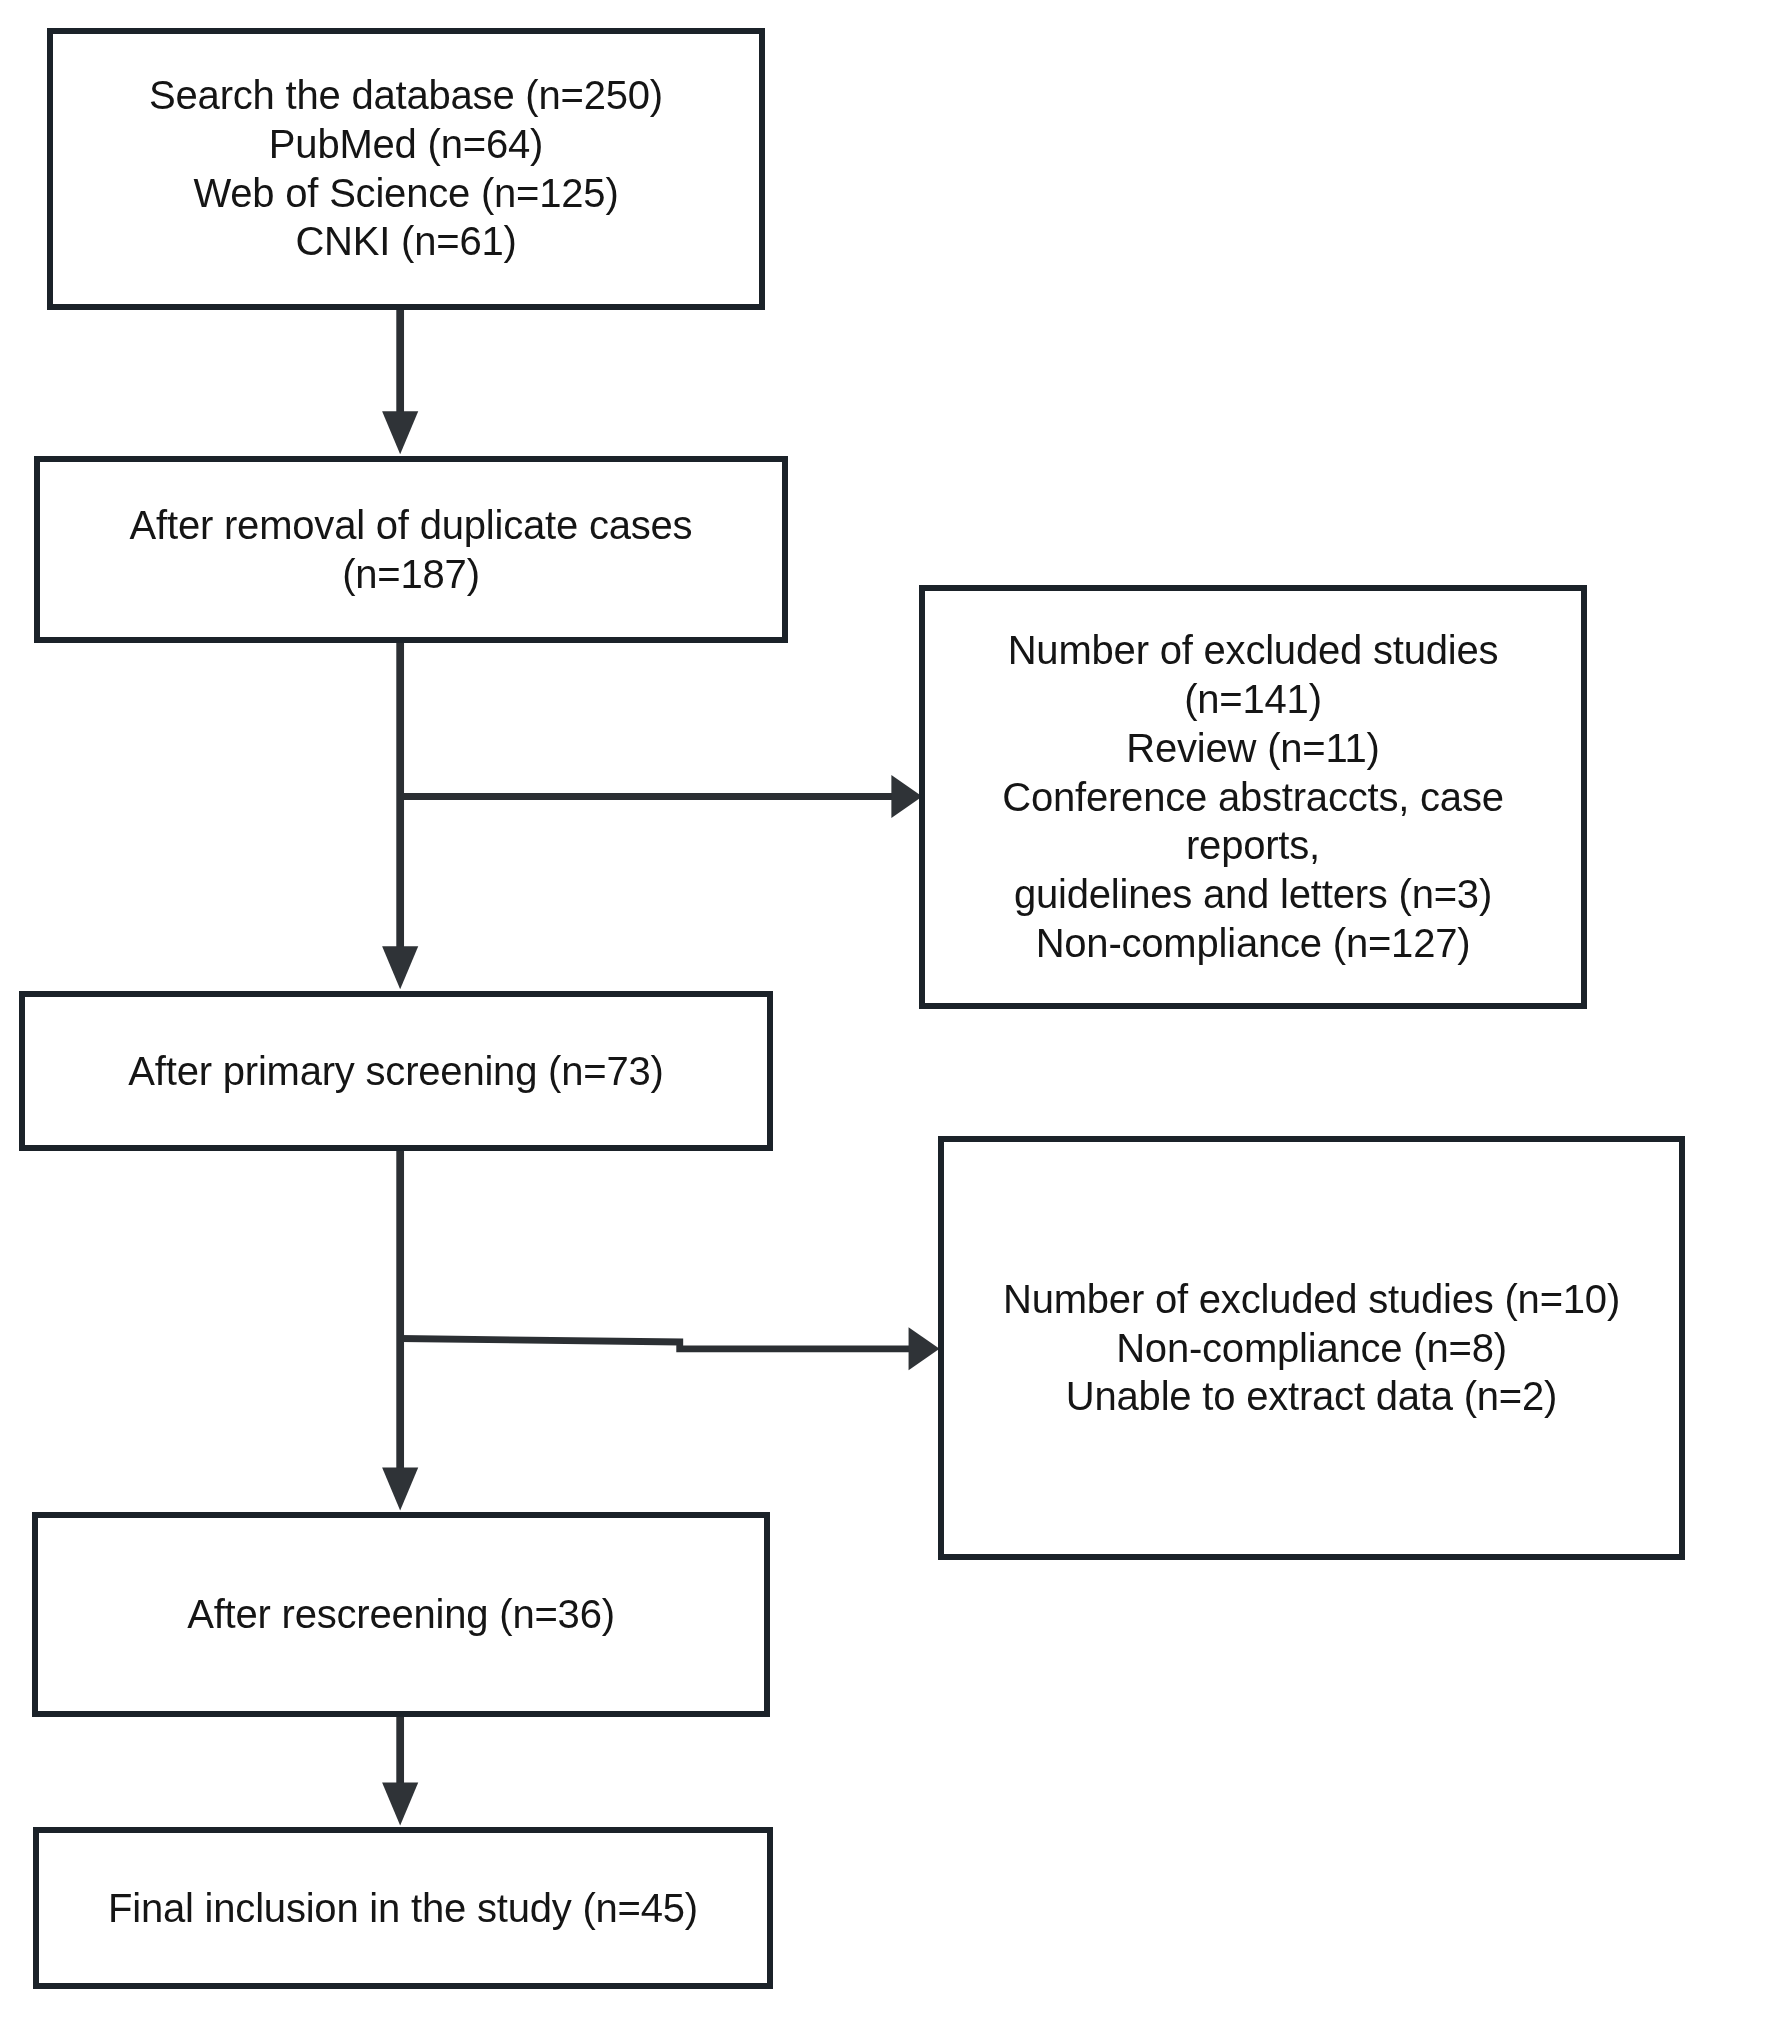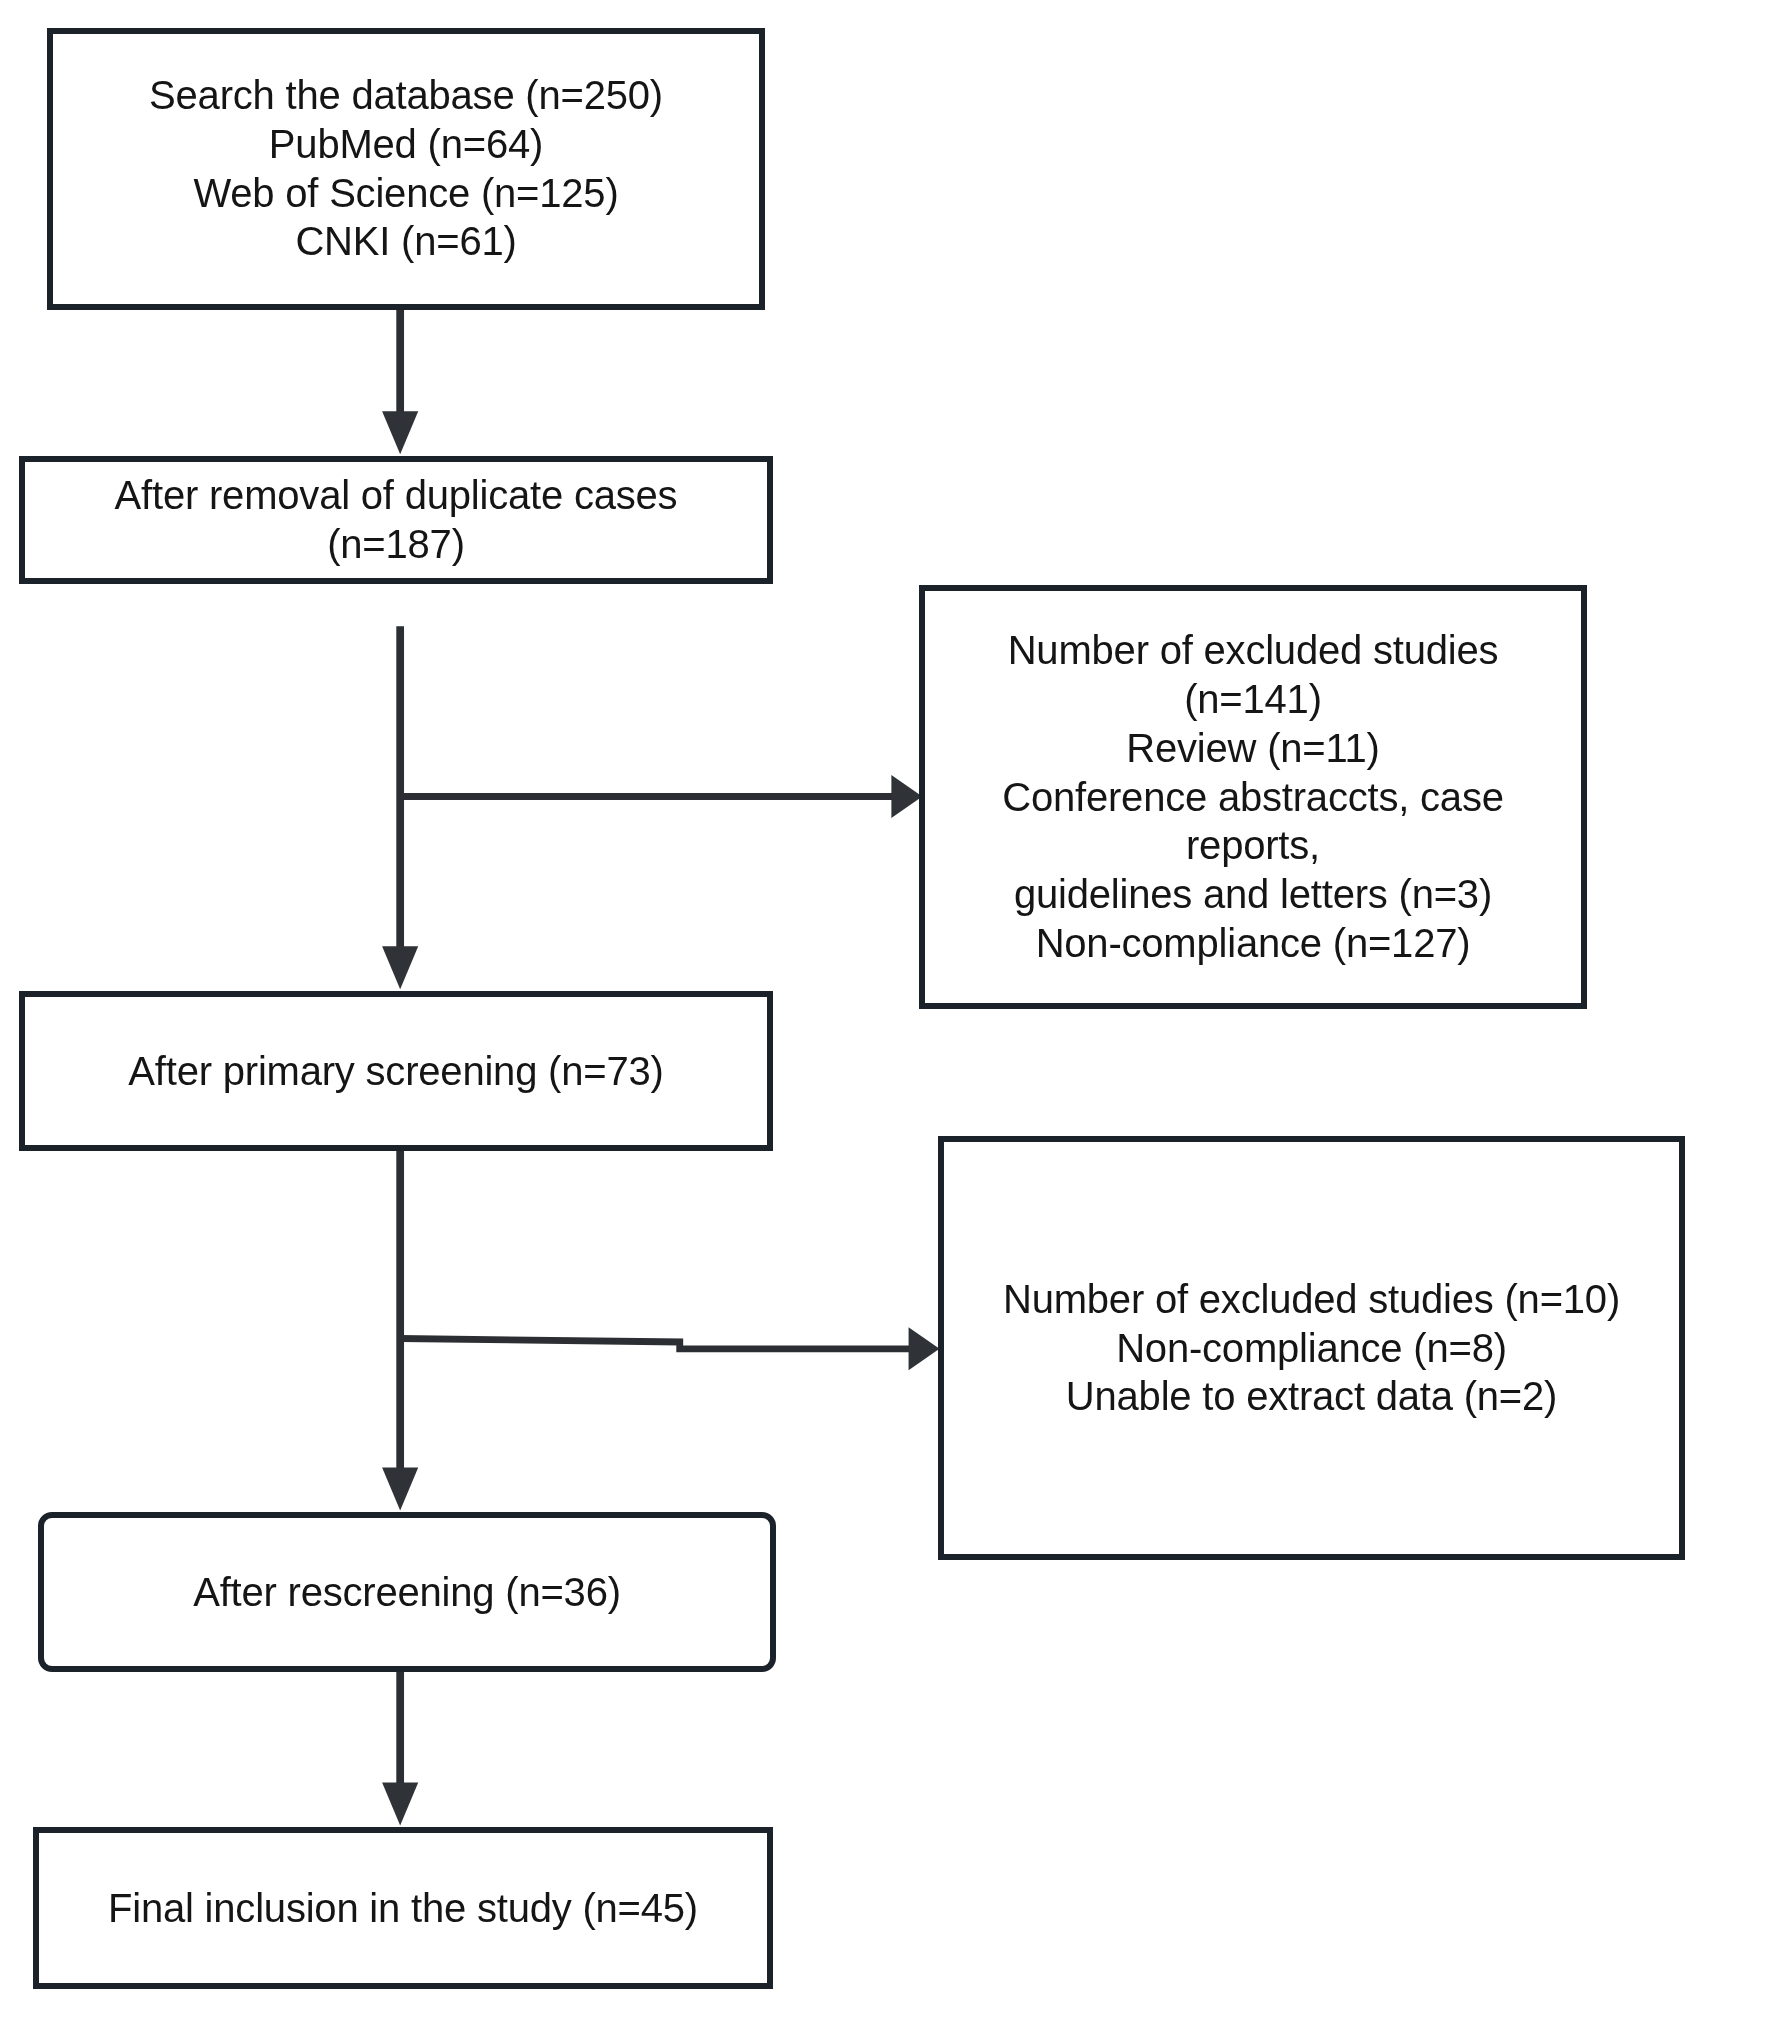--- a/index.html
+++ b/index.html
@@ -36,23 +36,23 @@
     font-size: 40px;
     line-height: 1.22;
     color: #151515;
     white-space: pre-line;
     letter-spacing: -0.2px;
     padding: 0 12px;
   }
 
   
   #box-search        { left: 47px;  top: 27.5px;   width: 718px; height: 282px; }
-  #box-duplicates    { left: 19px;  top: 456px;  width: 754px; height: 128px; }
+  #box-duplicates    { left: 34px;  top: 456px;  width: 754px; height: 187px; }
   #box-primary       { left: 19px;  top: 991px; width: 754px; height: 160px; }
-  #box-rescreen      { left: 38px;  top: 1512px; width: 738px; height: 160px; border-radius: 14px; }
+  #box-rescreen      { left: 32px;  top: 1512px; width: 738px; height: 205px; }
   #box-final         { left: 33px;  top: 1827px; width: 740px; height: 162px; }
 
   
   #box-excluded-1    { left: 919px; top: 585px;  width: 668px; height: 424px; }
   #box-excluded-2    { left: 938px; top: 1136px; width: 747px; height: 424px; }
 </style>
 </head>
 <body>
 
 <div id="canvas">

